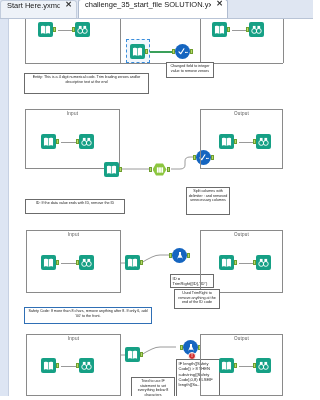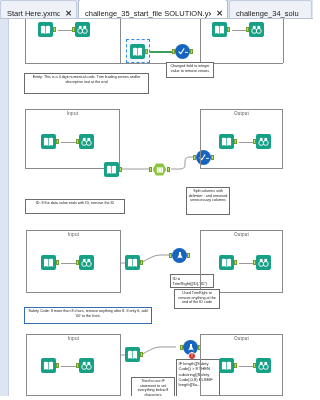--- a/index.html
+++ b/index.html
@@ -13,21 +13,21 @@
 
   
   .tabbar{
     position:absolute;left:0;top:0;width:313px;height:19px;
     background:#dfe6f2;
     border-bottom:1px solid #b9c4d6;
     display:flex;align-items:flex-end;
     box-sizing:border-box;
   }
   .tab{
-    height:18px;display:flex;align-items:flex-end;
+    height:18px;display:flex;align-items:flex-start;
     padding:0 4px 0 6px;
     font-size:7.5px;color:#1a1a1a;white-space:nowrap;
     background:#eef2f8;
     border:1px solid #c3cddd;border-bottom:none;
     border-top-left-radius:3px;border-top-right-radius:3px;
     margin-right:1px;box-sizing:border-box;
   }
   .tab.active{background:#ffffff;border-color:#b0bcd0;height:19px;}
   .tab .lbl{overflow:hidden;text-overflow:clip;}
   .tab .x{margin-left:5px;font-size:8px;color:#333;font-weight:bold;line-height:1;}
@@ -132,23 +132,20 @@
 
   <div class="tabbar">
     <div class="tab" style="width:77px;">
       <span class="lbl">Start Here.yxmd</span>
       <span class="x">✕</span>
     </div>
     <div class="tab active" style="width:150px;">
       <span class="lbl">challenge_35_start_file SOLUTION.yxmd*</span>
       <span class="x">✕</span>
     </div>
-    <div class="tab" style="width:84px;">
-      <span class="lbl">challenge_34_solu</span>
-    </div>
   </div>
 
   <div class="canvas">
     <div class="leftrail"></div>
 
     <svg class="svgwire">
 
       <path d="M121,150 L152,150" stroke="#9a9a9a" stroke-width="1" fill="none"></path>
       <path d="M171,150 L180,150 Q185,150 185,146 L185,142 Q185,138 190,138 L196,138" stroke="#9a9a9a" stroke-width="1" fill="none"></path>
 

